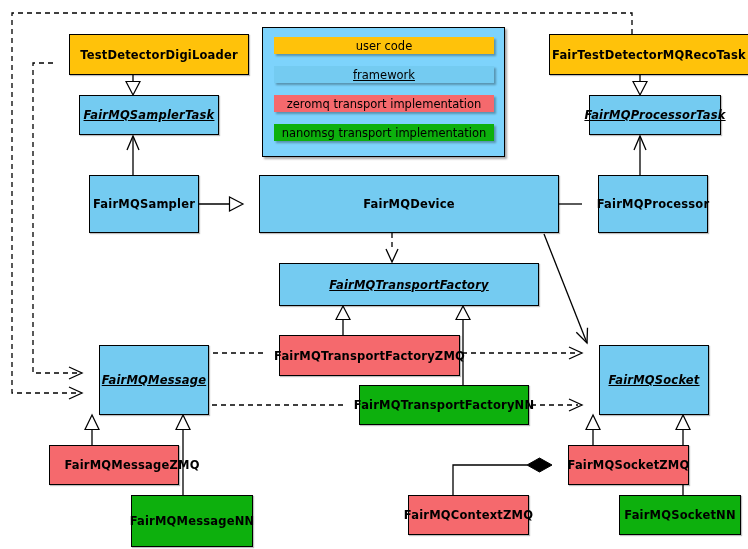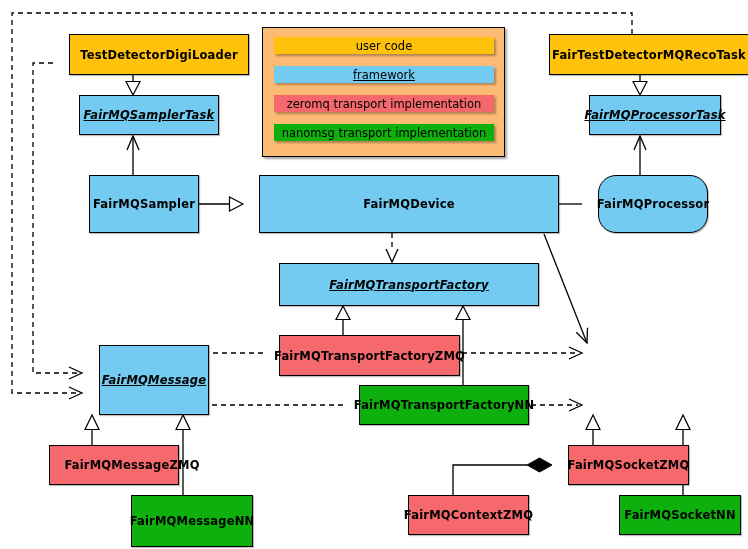--- a/index.html
+++ b/index.html
@@ -17,21 +17,21 @@
     color:#000;
     margin-left:16px;
   }
   .abstract { font-style:italic;text-decoration:underline; }
   .cat-user_code { background:var(--user_code); }
   .cat-framework { background:var(--framework); }
   .cat-zeromq    { background:var(--zeromq); }
   .cat-nanomsg   { background:var(--nanomsg); }
   .legend {
     position:absolute; z-index:2; left:262px; top:27px; width:243px; height:130px;
-    box-sizing:border-box; background:#fdba74; border:1.5px solid #000;
+    box-sizing:border-box; background:#7dd3fc; border:1.5px solid #000;
     box-shadow:2px 2px 2px rgba(0,0,0,0.35);
   }
   .legend-row {
     position:absolute; left:11px; width:220px; height:17px;
     display:flex; align-items:center; justify-content:center;
     font-size:11.5px; color:#000; box-shadow:2px 2px 2px rgba(0,0,0,0.3);
   }
   .solid   { fill:none; stroke:#000; stroke-width:1.3; }
   .dashed  { fill:none; stroke:#000; stroke-width:1.3; stroke-dasharray:5 4; }
   .tri     { fill:#fff; stroke:#000; stroke-width:1.2; }
@@ -133,25 +133,26 @@
         <path class="diamond" d="M552,465 L539.5,458 L527,465 L539.5,472 Z"></path>
     </g>
   </svg>
 
   <div class="node cat-user_code" style="left:53px;  top:34px;  width:180px; height:41px;">TestDetectorDigiLoader</div>
   <div class="node cat-user_code" style="left:533px; top:34px;  width:200px; height:41px;">FairTestDetectorMQRecoTask</div>
   <div class="node cat-framework abstract" style="left:63px;  top:95px;  width:140px; height:40px;">FairMQSamplerTask</div>
   <div class="node cat-framework abstract" style="left:573px; top:95px;  width:132px; height:40px;">FairMQProcessorTask</div>
   <div class="node cat-framework" style="left:73px;  top:175px; width:110px; height:58px;">FairMQSampler</div>
   <div class="node cat-framework" style="left:243px; top:175px; width:300px; height:58px;">FairMQDevice</div>
-  <div class="node cat-framework" style="left:582px; top:175px; width:110px; height:58px;border-radius:18px;">FairMQProcessor</div>
+  <div class="node cat-framework" style="left:582px; top:175px; width:110px; height:58px;">FairMQProcessor</div>
   <div class="node cat-framework abstract" style="left:263px; top:263px; width:260px; height:43px;">FairMQTransportFactory</div>
   <div class="node cat-zeromq" style="left:263px; top:335px; width:181px; height:41px;">FairMQTransportFactoryZMQ</div>
   <div class="node cat-nanomsg" style="left:343px; top:385px; width:170px; height:40px;">FairMQTransportFactoryNN</div>
   <div class="node cat-framework abstract" style="left:83px;  top:345px; width:110px; height:70px;">FairMQMessage</div>
+  <div class="node cat-framework abstract" style="left:583px; top:345px; width:110px; height:70px;">FairMQSocket</div>
   <div class="node cat-zeromq" style="left:33px;  top:445px; width:130px; height:40px;padding-left:36px;">FairMQMessageZMQ</div>
   <div class="node cat-nanomsg" style="left:115px; top:495px; width:122px; height:52px;">FairMQMessageNN</div>
   <div class="node cat-zeromq" style="left:552px; top:445px; width:121px; height:40px;">FairMQSocketZMQ</div>
   <div class="node cat-nanomsg" style="left:603px; top:495px; width:122px; height:40px;">FairMQSocketNN</div>
   <div class="node cat-zeromq" style="left:392px; top:495px; width:121px; height:40px;">FairMQContextZMQ</div>
 
   <div class="legend">
     <div class="legend-row cat-user_code" style="top:9px;">user code</div>
     <div class="legend-row cat-framework" style="top:38px;text-decoration:underline;">framework</div>
     <div class="legend-row cat-zeromq" style="top:67px;">zeromq transport implementation</div>

